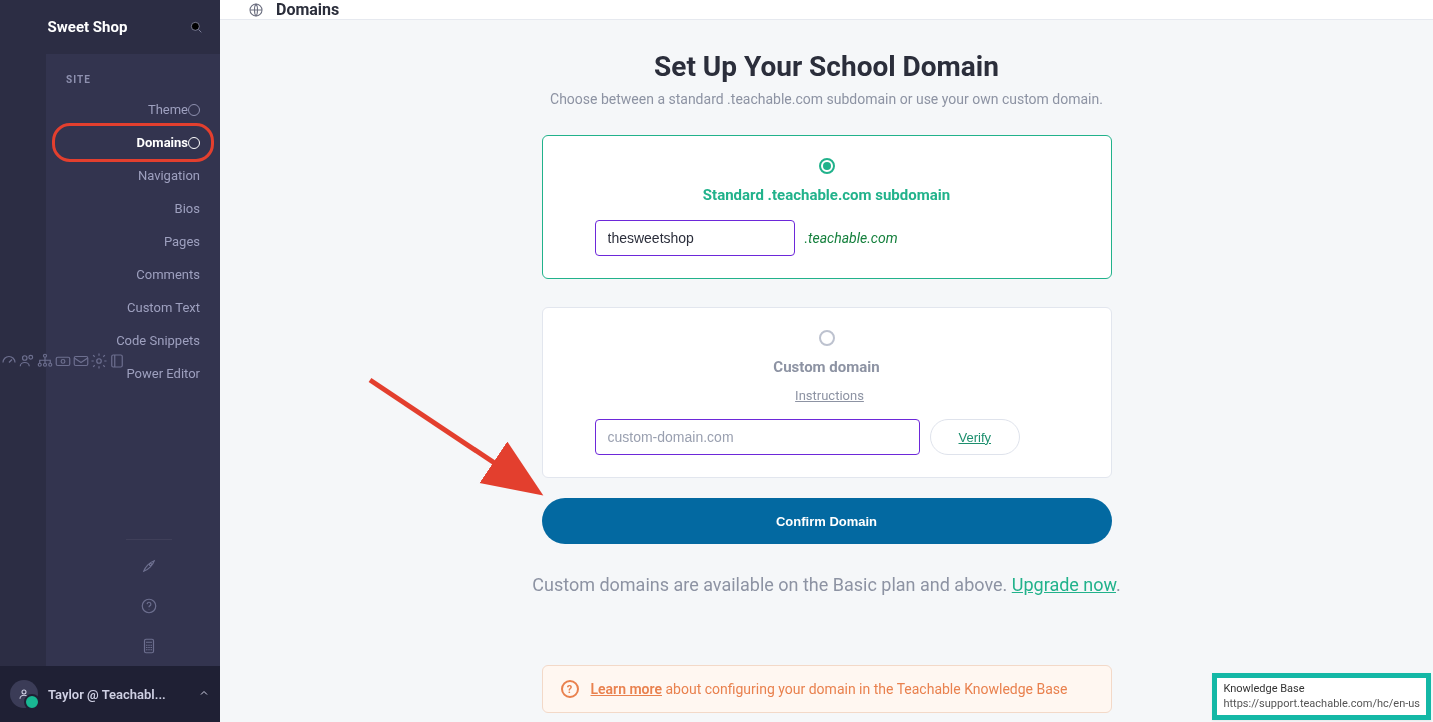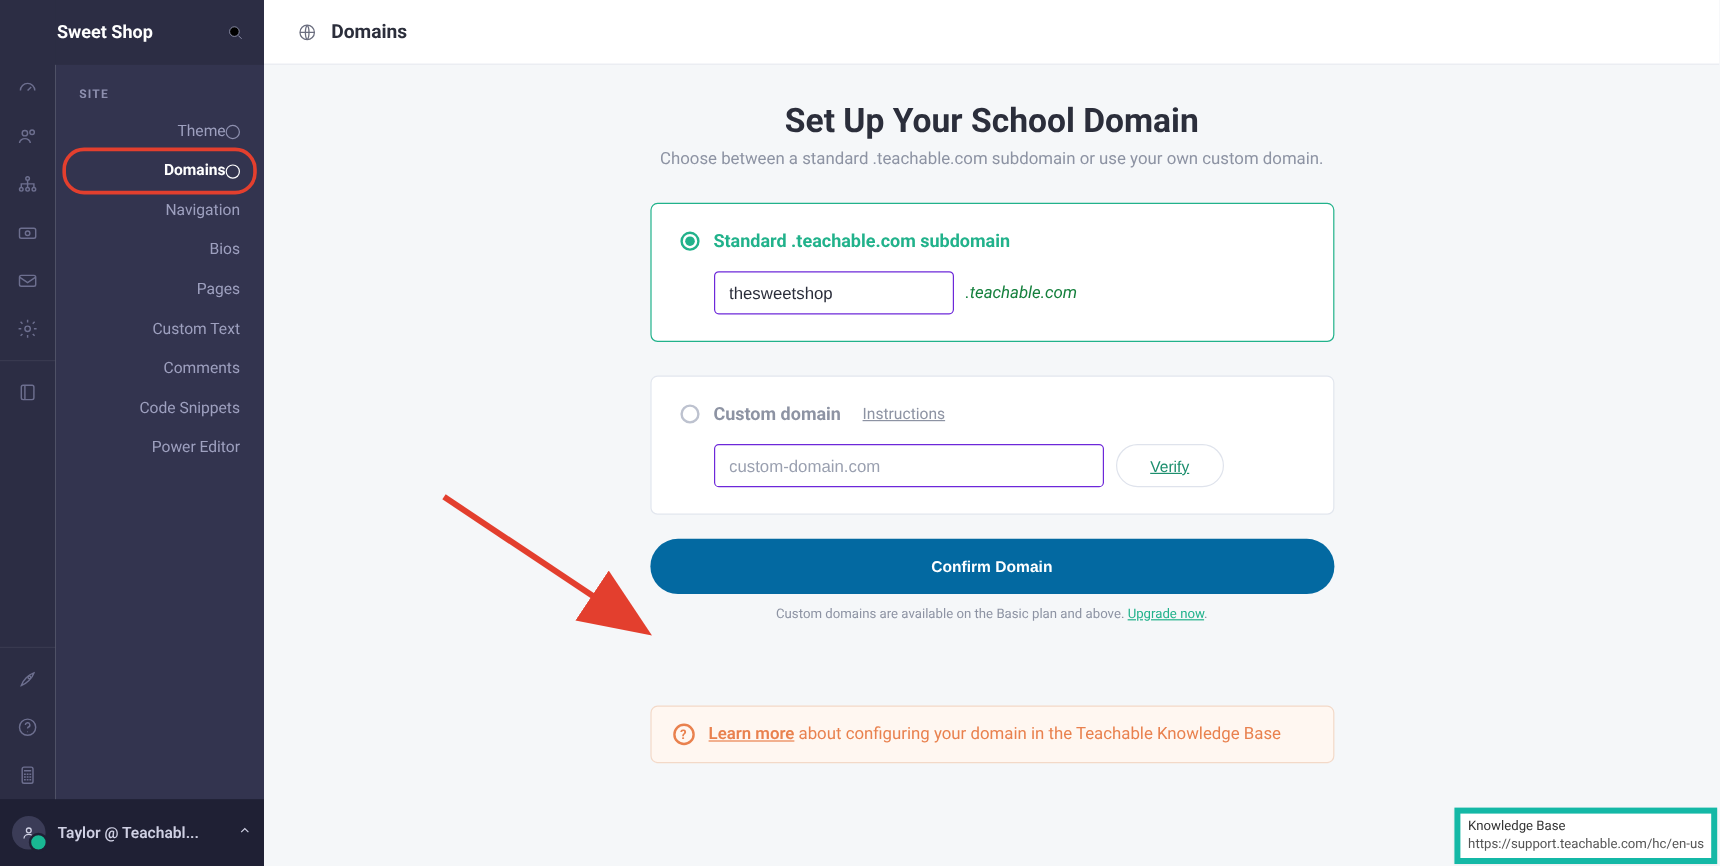--- a/index.html
+++ b/index.html
@@ -4,21 +4,21 @@
 <style>
   * { box-sizing: border-box; margin: 0; padding: 0; }
   html, body { height: 100%; font-family: -apple-system, BlinkMacSystemFont, "Segoe UI", Roboto, Helvetica, Arial, sans-serif; }
   body { display: flex; color: #2d3748; background: #f5f7f9; overflow: hidden; }
 
   
   .icon-rail {
     width: 46px;
     background: #2c2d44;
     display: flex;
-    flex-direction: column;
+    flex-direction: row;
     align-items: center;
     color: #8a8ba3;
     flex-shrink: 0;
     position: relative;
   }
   .icon-rail .brand-space { height: 54px; }
   .icon-rail .rail-item {
     width: 46px; height: 40px;
     display: flex; align-items: center; justify-content: center;
     cursor: pointer;
@@ -91,21 +91,21 @@
 
   .content { position:relative; padding: 30px 0 40px; display:flex; flex-direction:column; align-items:center;}
   .page-title { font-size: 28px; font-weight:700; color:#2b2e3b; text-align:center;}
   .page-sub { margin-top:8px; color:#8d93a3; font-size:14px; text-align:center;}
 
   .card {
     width: 570px; background:#fff; border:1px solid #e2e6ee; border-radius:6px;
     margin-top: 28px; padding: 22px 24px;
   }
   .card.selected { border:1.5px solid #21b28b; }
-  .card-row { display:flex; align-items:center; gap:12px; }
+  .card-row { display:flex; align-items:center; gap:12px;flex-direction:column; }
   .radio {
     width:16px; height:16px; border:2px solid #bdc2cf; border-radius:50%;
     display:flex; align-items:center; justify-content:center; flex-shrink:0;
   }
   .radio.on { border-color:#21b28b;}
   .radio.on::after{ content:""; width:8px; height:8px; background:#21b28b; border-radius:50%;}
   .card-title { font-weight:700; font-size:15px; color:#21b28b;}
   .card.muted .card-title{ color:#8d93a3;}
   .card .inner { margin-left:28px; margin-top:16px; display:flex; align-items:center; gap:10px;}
   .text-input{
@@ -117,21 +117,21 @@
   .instr-link{ color:#8d93a3; font-size:13px; text-decoration:underline; margin-left:6px;}
   .verify-btn{
     height:36px; border:1px solid #dfe3ec; background:#fff; border-radius:18px;
     padding:0 28px; color:#1d8f6e; font-size:13px; cursor:pointer;text-decoration:underline;
   }
 
   .confirm-btn{
     width:570px; height:46px; margin-top:20px; border:none; border-radius:24px;
     background:#0369a1; color:#fff; font-weight:700; font-size:13px; cursor:pointer;
   }
-  .plan-note{ margin-top:10px; font-size:11px; color:#8d93a3;}
+  .plan-note{ margin-top:30px; font-size:18px; color:#8d93a3;}
   .plan-note a{ color:#21b28b; text-decoration:underline;}
 
   .banner{
     width:570px; margin-top:70px; border:1px solid #f3d9c8; background:#fff7f1;
     border-radius:6px; padding:14px 18px; display:flex; align-items:center; gap:12px;
     color:#e9814e; font-size:14px;
   }
   .banner .q{
     width:18px; height:18px; border:2px solid #e9814e; border-radius:50%;
     display:flex; align-items:center; justify-content:center; font-size:11px; font-weight:700;
@@ -263,24 +263,24 @@
       <div class="nav-item">
         <span>Navigation</span>
       </div>
       <div class="nav-item">
         <span>Bios</span>
       </div>
       <div class="nav-item">
         <span>Pages</span>
       </div>
       <div class="nav-item">
+        <span>Comments</span>
+      </div>
+      <div class="nav-item">
         <span>Custom Text</span>
-      </div>
-      <div class="nav-item">
-        <span>Comments</span>
       </div>
       <div class="nav-item">
         <span>Code Snippets</span>
       </div>
       <div class="nav-item">
         <span>Power Editor</span>
       </div>
     </div>
 </div>
 

